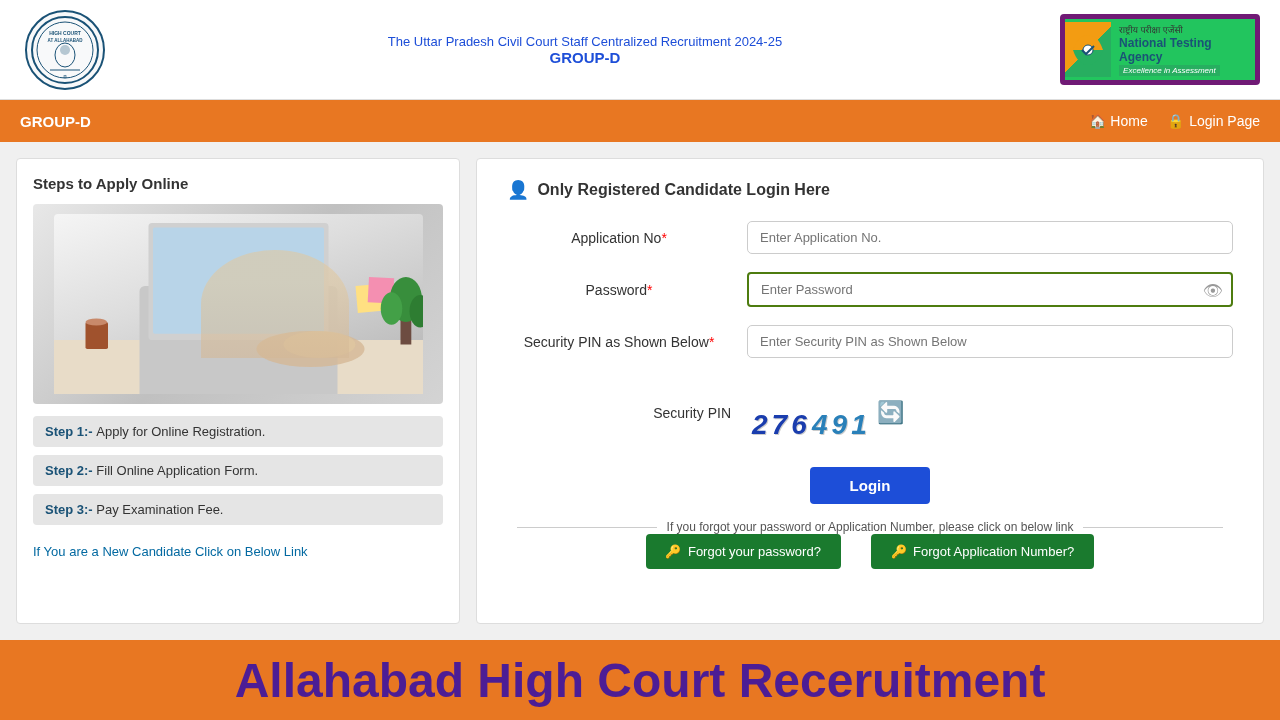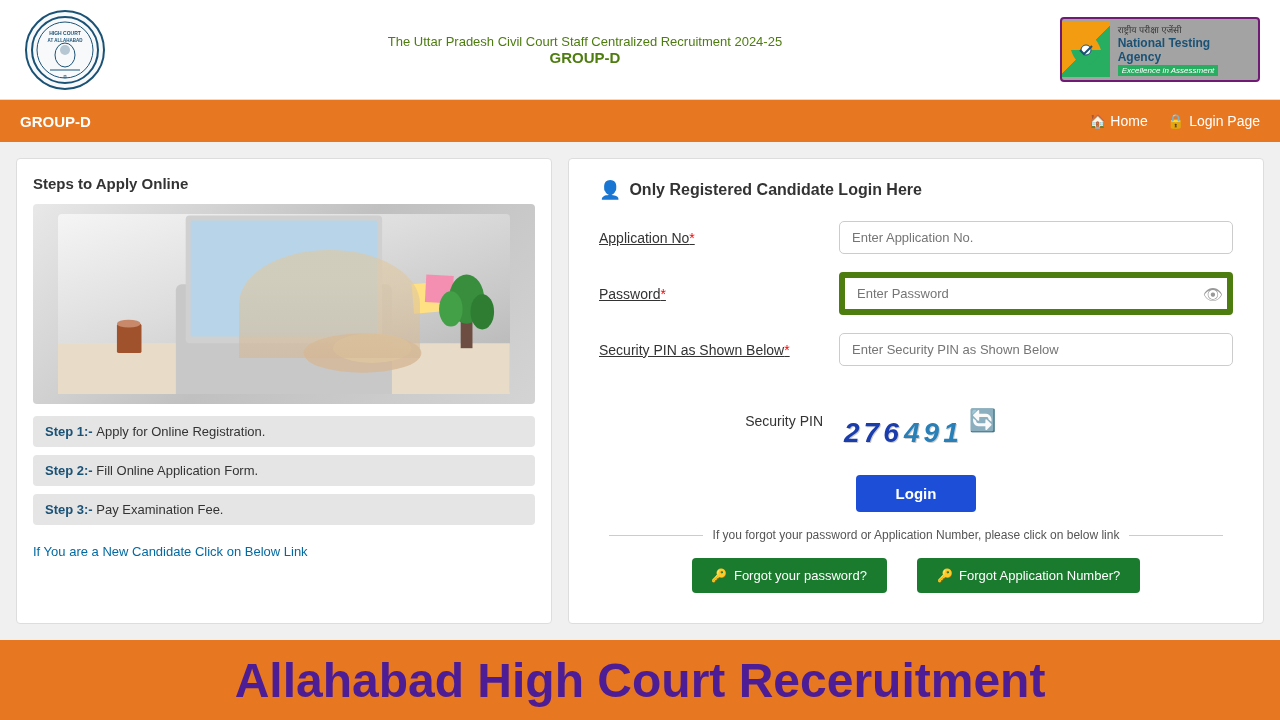--- a/index.html
+++ b/index.html
@@ -19,21 +19,21 @@
       text-align: center;
       flex: 1;
     }
     .header-center h1 {
       font-size: 20px;
       font-weight: bold;
       color: #111;
     }
     .header-center p {
       font-size: 13px;
-      color: #4d7c0f;
+      color: #1d4ed8;
     }
     .header-center .group-d {
       font-weight: bold;
       font-size: 15px;
     }
     .logo-left {
       width: 90px;
       display: flex;
       align-items: center;
       justify-content: center;
@@ -55,24 +55,24 @@
     }
     .logo-right {
       width: 200px;
       display: flex;
       align-items: center;
       justify-content: flex-end;
     }
     .nta-logo {
       display: flex;
       align-items: center;
-      border: 2px solid #701a75;
+      border: 5px solid #701a75;
       border-radius: 4px;
       overflow: hidden;
-      background: #a3a3a3;
+      background: #22c55e;
     }
     .nta-icon {
       width: 50px;
       height: 55px;
       background: linear-gradient(135deg, #f39c12 50%, #27ae60 50%);
       display: flex;
       align-items: center;
       justify-content: center;
       font-size: 18px;
     }
@@ -133,21 +133,21 @@
       padding: 16px;
       height: calc(720px - 100px - 42px - 80px);
       overflow: hidden;
     }
 
     
     .left-panel {
       background: #fff;
       border: 1px solid #ddd;
       border-radius: 4px;
-      width: 536px;
+      width: 444px;
       padding: 16px;
       overflow: hidden;
     }
     .left-panel h3 {
       font-size: 15px;
       color: #333;
       margin-bottom: 12px;
       font-weight: bold;
     }
     .laptop-img {
@@ -220,25 +220,24 @@
       font-size: 18px;
       color: #555;
     }
     .form-row {
       display: flex;
       align-items: center;
       margin-bottom: 18px;
     }
     .form-label {
       width: 240px;
-      text-align: left;
+      text-align: center;
       font-size: 14px;
       color: #333;
       padding-right: 16px;
-      text-decoration: underline;
     }
     .form-label .required {
       color: red;
     }
     .form-input {
       flex: 1;
       border: 1px solid #ccc;
       border-radius: 5px;
       padding: 8px 12px;
       font-size: 13px;
@@ -246,21 +245,21 @@
       outline: none;
       background: #fff;
     }
     .password-wrapper {
       flex: 1;
       position: relative;
       display: flex;
     }
     .password-wrapper input {
       flex: 1;
-      border: 6px solid #4d7c0f;
+      border: 2px solid #4d7c0f;
       border-radius: 4px;
       padding: 8px 36px 8px 12px;
       font-size: 13px;
       color: #666;
       outline: none;
       background: #fff;
     }
     .eye-icon {
       position: absolute;
       right: 10px;
@@ -312,21 +311,20 @@
       border: none;
       border-radius: 4px;
       padding: 10px 40px;
       font-size: 15px;
       font-weight: bold;
       cursor: pointer;
     }
     .divider-row {
       display: flex;
       align-items: center;
-      margin-bottom: 16px;
       color: #555;
       font-size: 12px;
     }
     .divider-row::before, .divider-row::after {
       content: '';
       flex: 1;
       height: 1px;
       background: #ccc;
       margin: 0 10px;
     }

